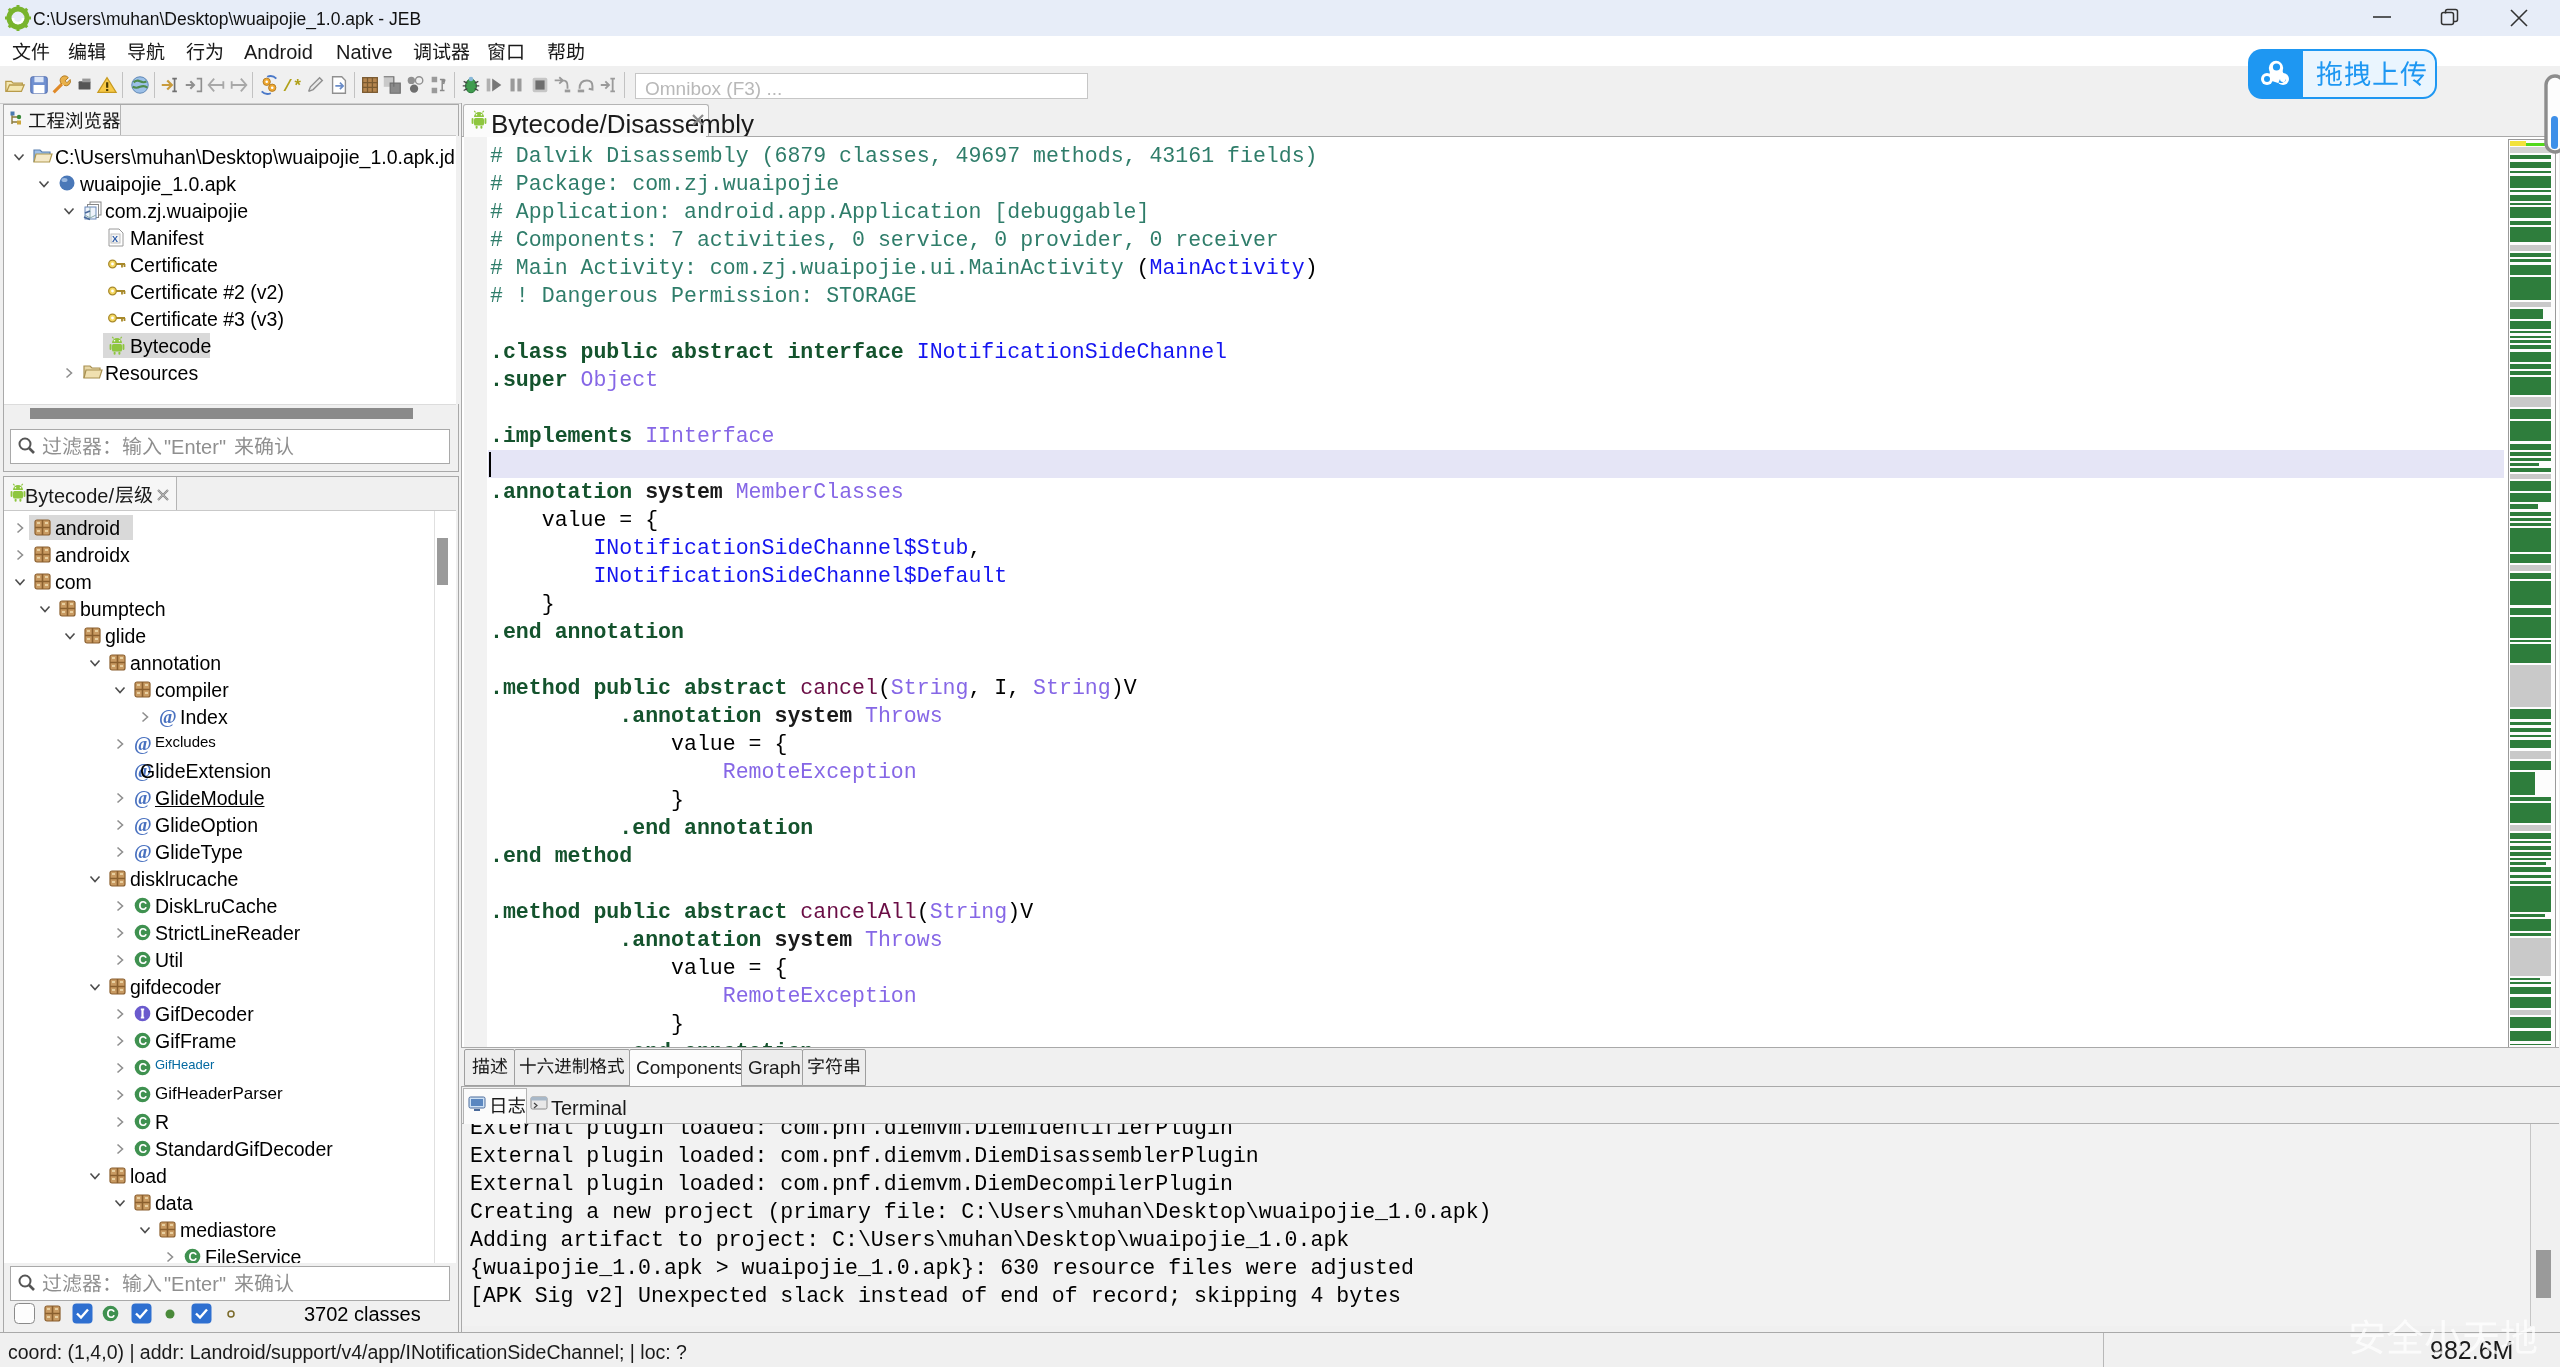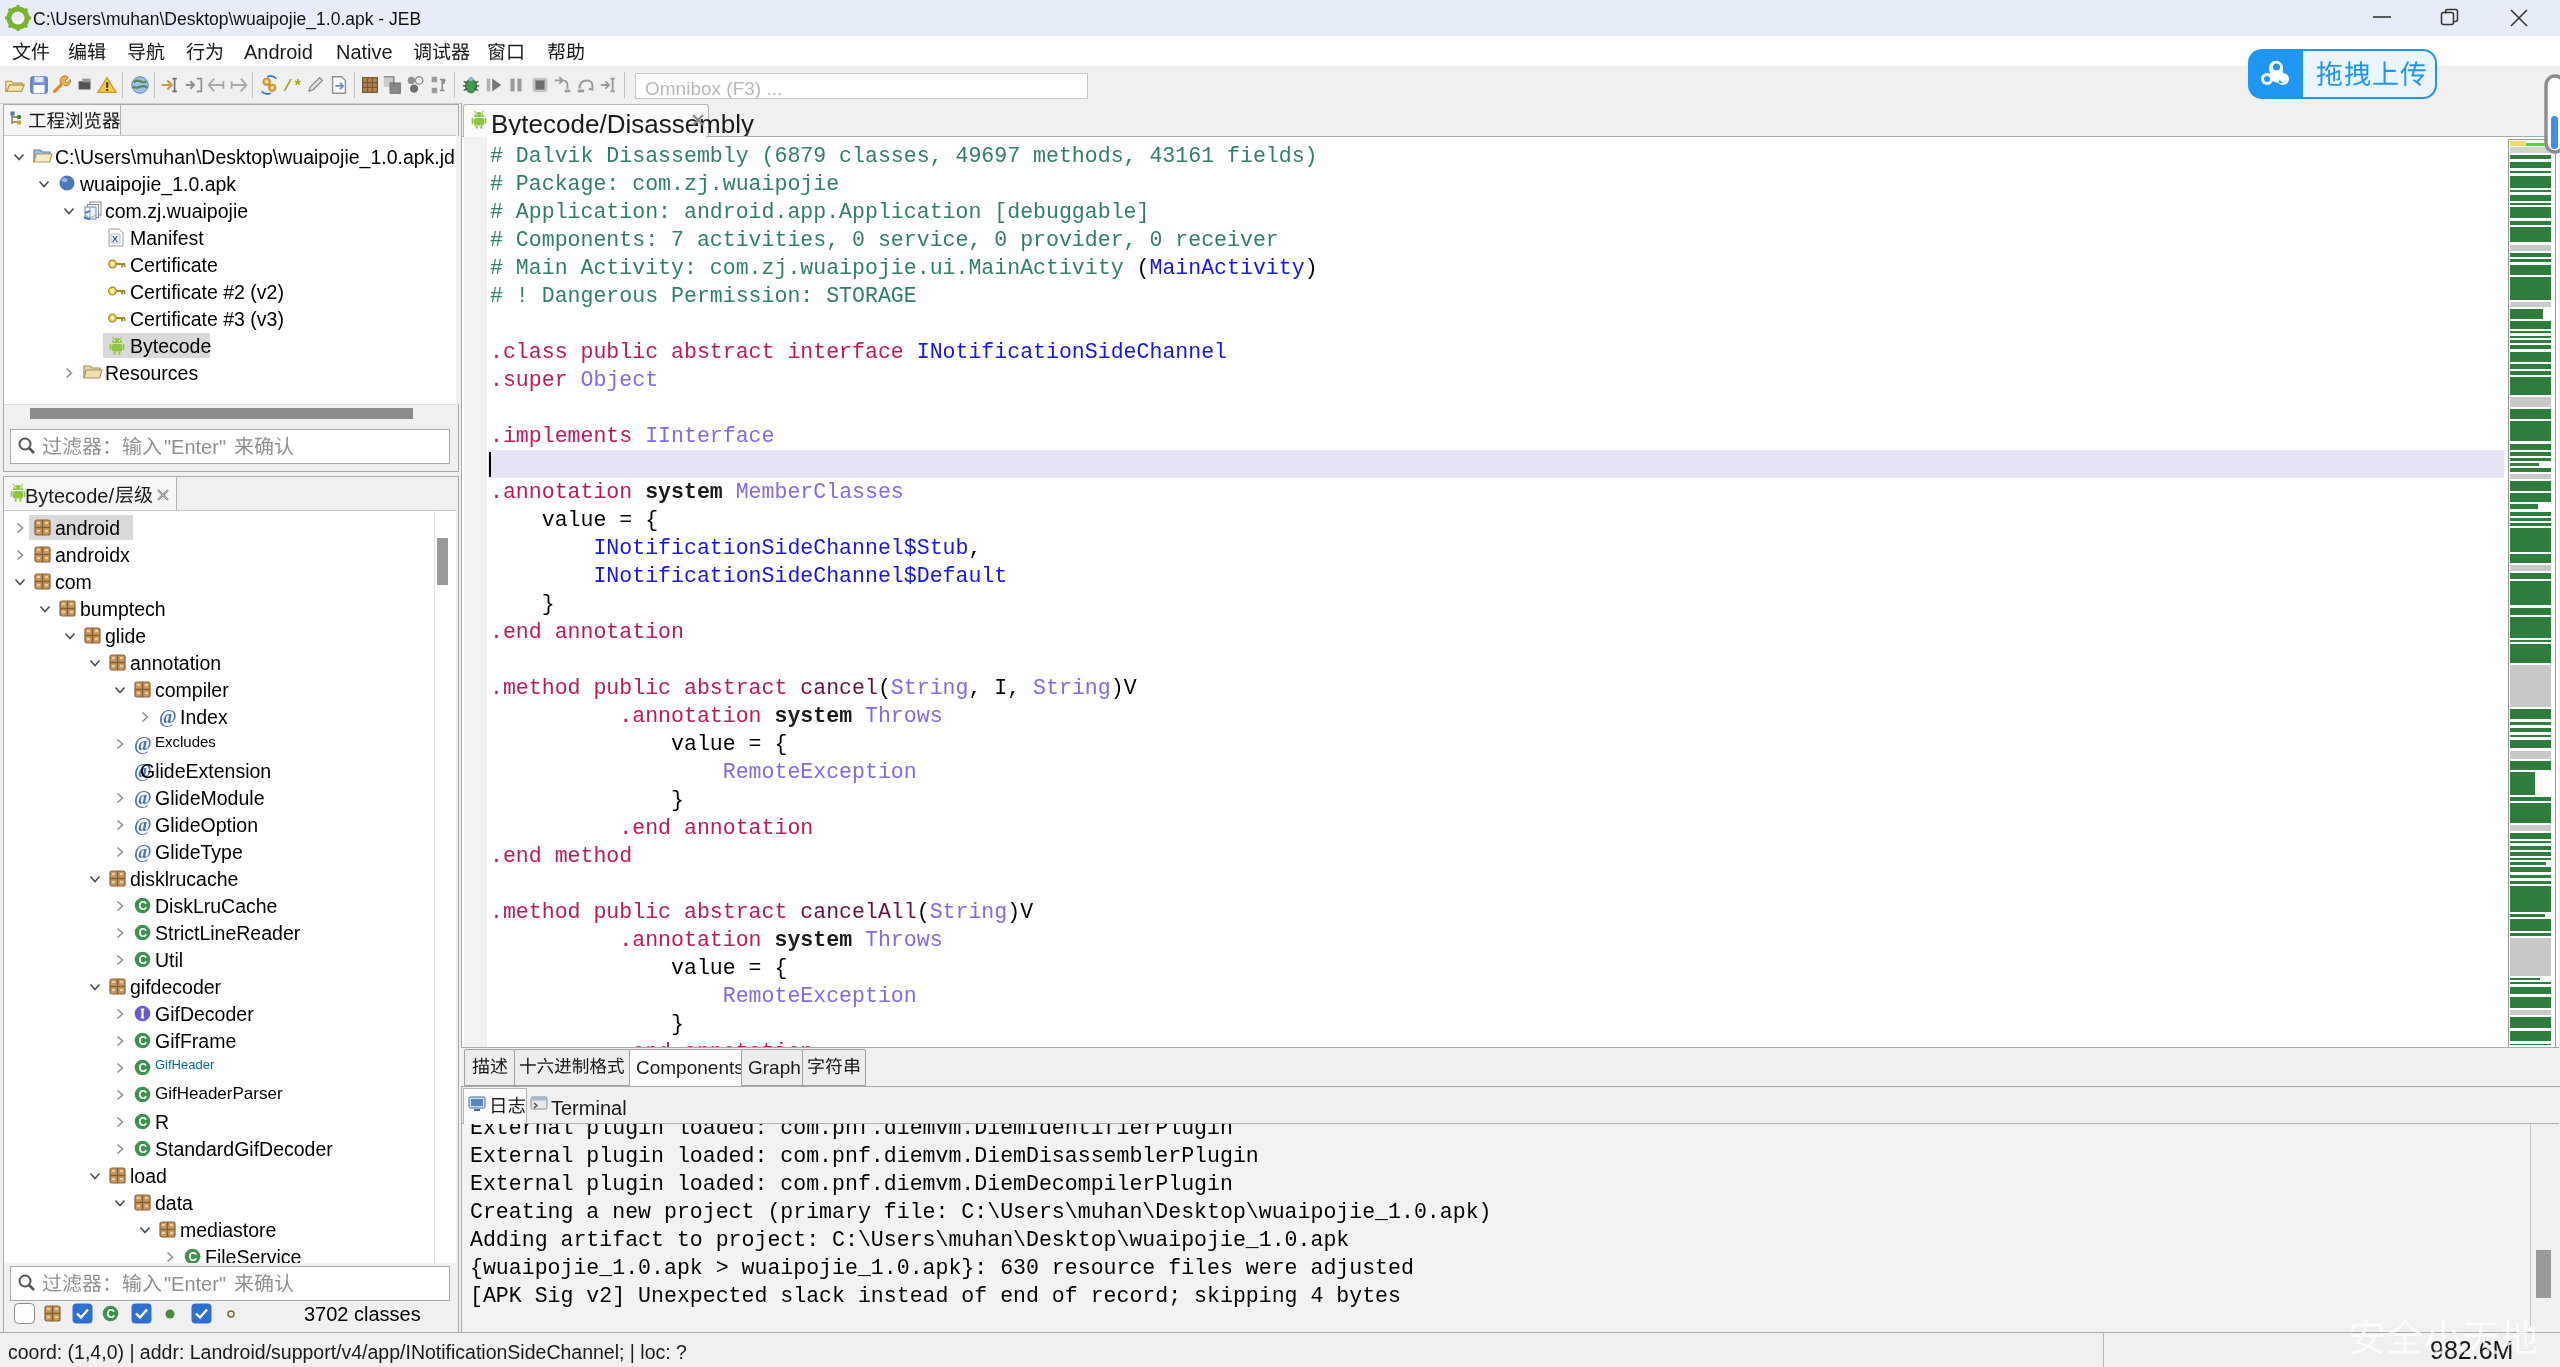--- a/index.html
+++ b/index.html
@@ -1,19 +1,19 @@
 <!DOCTYPE html>
 <html><head><meta charset="utf-8"><style>
 html,body{margin:0;padding:0;}
 body{width:2560px;height:1367px;position:relative;overflow:hidden;
  font-family:"Liberation Sans",sans-serif;background:#f0f0f0;}
 .a{position:absolute;}
 .t{white-space:pre;line-height:1.18;}
 .mono{font-family:"Liberation Mono",monospace;font-size:21.55px;line-height:28px;white-space:pre;}
-.kw{color:#be185d;font-weight:normal}
+.kw{color:#14532d;font-weight:bold}
 .mn{color:#6a0d45}
 .sy{color:#1a1a1a;font-weight:bold}
 .cm{color:#2f7d6a}
 .ty{color:#8667e6}
 .bl{color:#1515f0}
 svg{overflow:visible}
 </style></head><body>
 <svg style="position:absolute;width:0;height:0" aria-hidden="true">
     <defs>
       <path id="u4e0a" d="M427 825V43H51V-32H950V43H506V441H881V516H506V825Z"></path>
@@ -451,21 +451,21 @@
     <path d="M4.5 2.5 L9.5 7 L4.5 11.5" fill="none" stroke="#8f8f8f" stroke-width="1.6"></path>
   </svg>
 <div class="a" style="left:134px;top:733px;font-size:19px;font-weight:bold;color:#4a72c0;font-family:'Liberation Serif',serif">@</div>
 <div class="a t" style="left:155px;top:733px;font-size:15px;color:#000;">Excludes</div>
 <div class="a" style="left:134px;top:760px;font-size:19px;font-weight:bold;color:#4a72c0;font-family:'Liberation Serif',serif">@</div>
 <div class="a t" style="left:140px;top:760px;font-size:19.5px;color:#000;">GlideExtension</div>
 <svg class="a" style="left:113px;top:791px" width="14" height="14">
     <path d="M4.5 2.5 L9.5 7 L4.5 11.5" fill="none" stroke="#8f8f8f" stroke-width="1.6"></path>
   </svg>
 <div class="a" style="left:134px;top:787px;font-size:19px;font-weight:bold;color:#4a72c0;font-family:'Liberation Serif',serif">@</div>
-<div class="a t" style="left:155px;top:787px;font-size:19.5px;color:#000;">GlideModule</div>
+<div class="a t" style="left:155px;top:787px;font-size:19.5px;color:#000;text-decoration:underline;">GlideModule</div>
 <svg class="a" style="left:113px;top:818px" width="14" height="14">
     <path d="M4.5 2.5 L9.5 7 L4.5 11.5" fill="none" stroke="#8f8f8f" stroke-width="1.6"></path>
   </svg>
 <div class="a" style="left:134px;top:814px;font-size:19px;font-weight:bold;color:#4a72c0;font-family:'Liberation Serif',serif">@</div>
 <div class="a t" style="left:155px;top:814px;font-size:19.5px;color:#000;">GlideOption</div>
 <svg class="a" style="left:113px;top:845px" width="14" height="14">
     <path d="M4.5 2.5 L9.5 7 L4.5 11.5" fill="none" stroke="#8f8f8f" stroke-width="1.6"></path>
   </svg>
 <div class="a" style="left:134px;top:841px;font-size:19px;font-weight:bold;color:#4a72c0;font-family:'Liberation Serif',serif">@</div>
 <div class="a t" style="left:155px;top:841px;font-size:19.5px;color:#000;">GlideType</div>

